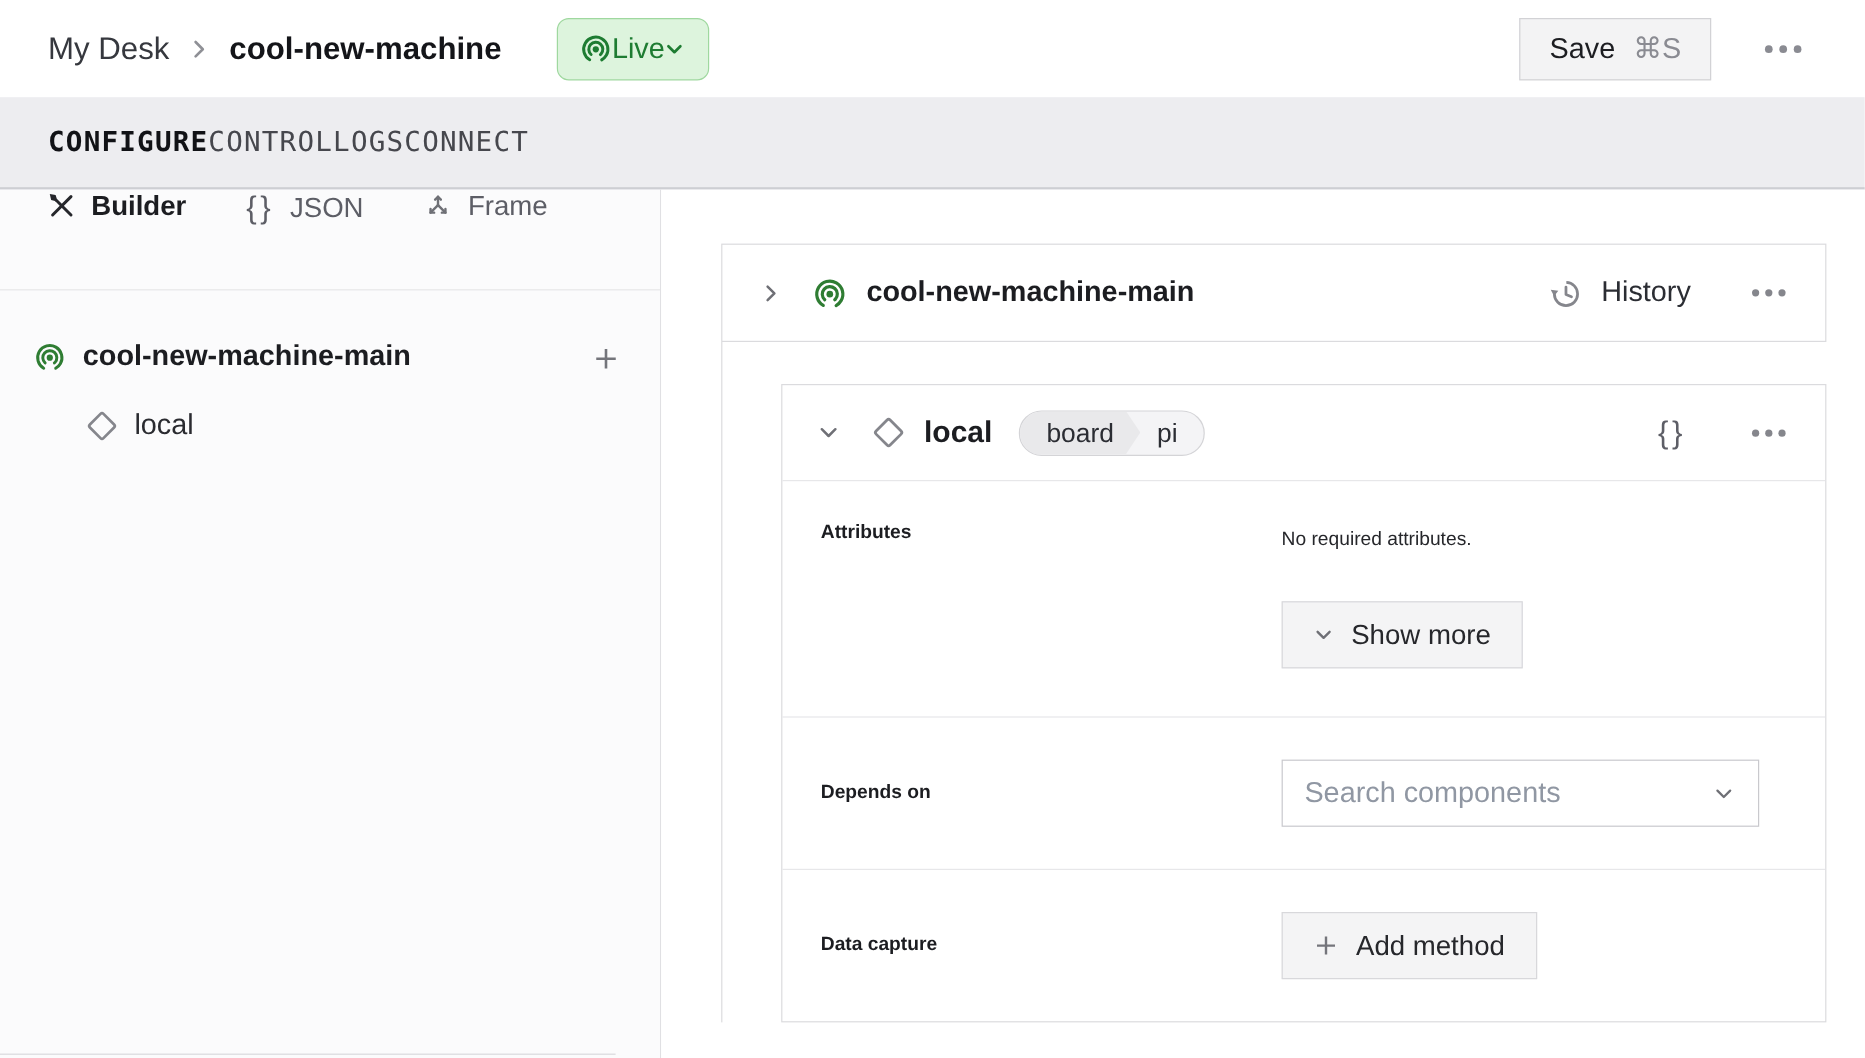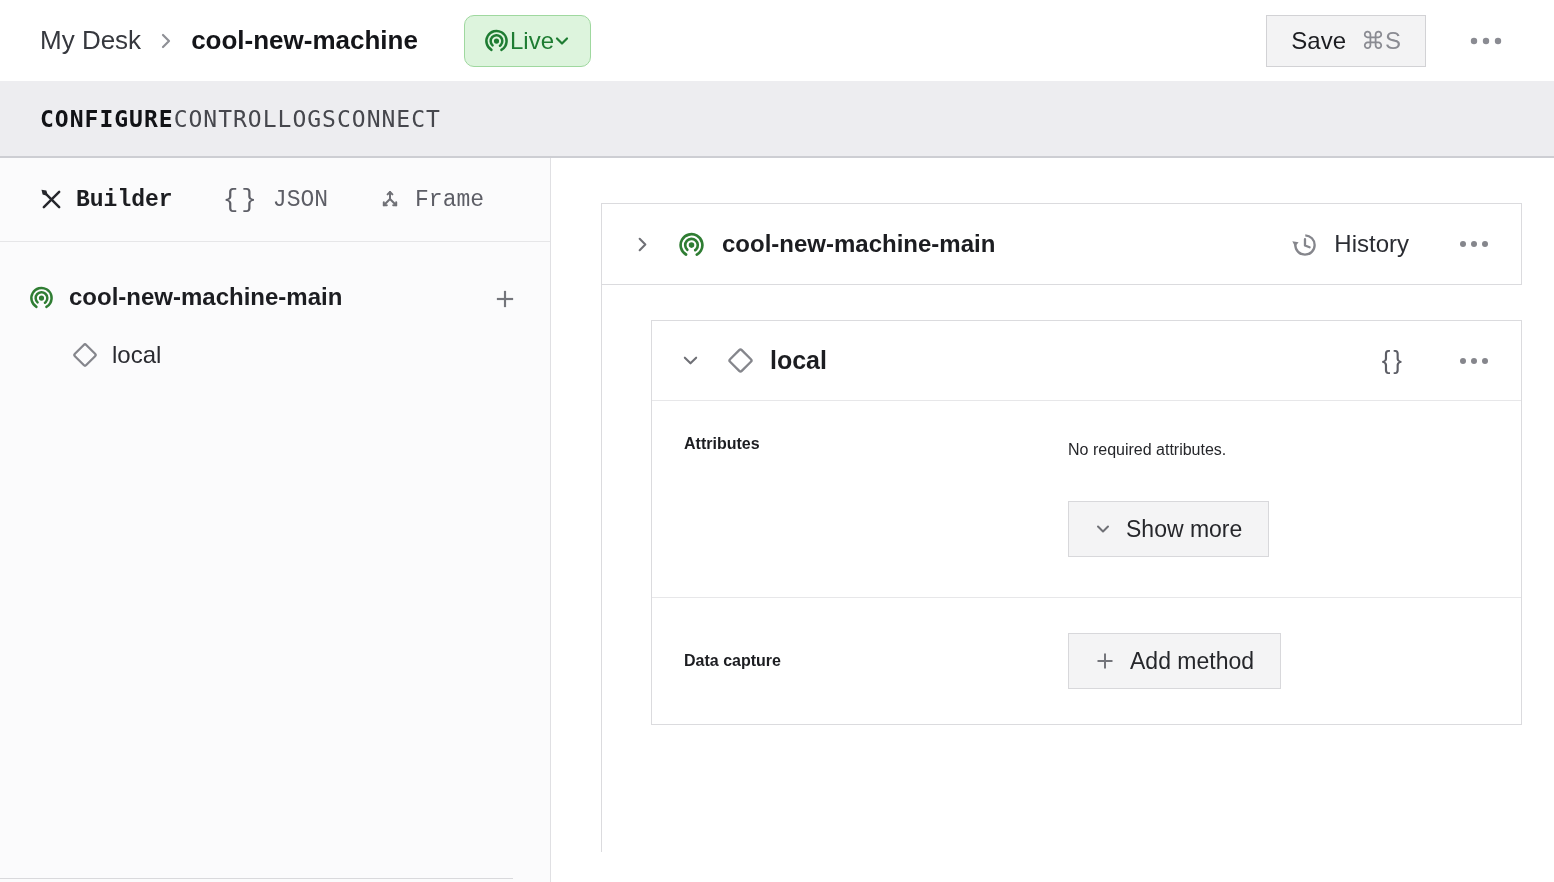--- a/index.html
+++ b/index.html
@@ -28,22 +28,22 @@
     font-family:"DejaVu Sans Mono", monospace; font-size:23px; letter-spacing:1px; }
   .tab { color:#46474d; cursor:pointer; }
   .tab.active { color:#111216; font-weight:700; }
 
   
   .content { display:flex; height:724px; }
 
   
   .sidebar { width:551px; background:#fbfbfc; border-right:1px solid #e0e0e3;
     position:relative; flex-shrink:0; }
-  .mode-row { height:84px; display:flex; align-items:center; padding-left:40px;
-    gap:50px; border-bottom:1px solid #e6e6e8;font-family:Liberation Mono, monospace; }
+  .mode-row { height:84px; display:flex; align-items:flex-start; padding-left:40px;
+    gap:50px; border-bottom:1px solid #e6e6e8; }
   .mode-tab { display:flex; align-items:center; gap:13px; font-size:23px;
     color:#5d5e66; cursor:pointer; }
   .mode-tab.active { color:#1c1d21; font-weight:700; }
   .braces-glyph { font-size:26px; font-weight:500; letter-spacing:3px; color:#5d5e66; }
   .tree { padding-top:26px; }
   .tree-row { height:58px; display:flex; align-items:center; position:relative; }
   .tree-row.root { padding-left:28px; }
   .tree-row.child { padding-left:70px; }
   .tree-label-root { margin-left:14px; font-size:24px; font-weight:700; color:#1c1d21; }
   .tree-label-child { margin-left:12px; font-size:24px; color:#2a2b30; }
@@ -259,20 +259,24 @@
           <svg width="17" height="17" viewBox="0 0 18 18">
               <polyline points="3,6 9,12 15,6" fill="none" stroke="#6f7076" stroke-width="2.2" stroke-linecap="round" stroke-linejoin="round"></polyline>
             </svg>
         </span>
         <span class="icon-gap">
           <svg width="31" height="31" viewBox="0 0 24 24">
               <rect x="5.6" y="5.6" width="12.8" height="12.8" rx="1.4" transform="rotate(45 12 12)" fill="none" stroke="#85868c" stroke-width="1.8"></rect>
             </svg>
         </span>
         <span class="comp-title">local</span>
+        <span class="model-badge">
+          <span class="seg-type">board</span>
+          <span class="seg-model">pi</span>
+        </span>
         <div class="spacer"></div>
         <div class="comp-braces-btn">
           <span class="braces-glyph">{}</span>
         </div>
         <div class="card-dots">
           <span>
             <svg width="30" height="8" viewBox="0 0 30 8">
                 <circle cx="4" cy="4" r="3" fill="#85868c"></circle>
                 <circle cx="15" cy="4" r="3" fill="#85868c"></circle>
                 <circle cx="26" cy="4" r="3" fill="#85868c"></circle>
@@ -291,20 +295,35 @@
             <span class="chev">
               <svg width="16" height="16" viewBox="0 0 16 16">
                   <polyline points="3,5.5 8,10.5 13,5.5" fill="none" stroke="#6f7076" stroke-width="2" stroke-linecap="round" stroke-linejoin="round"></polyline>
                 </svg>
             </span>
             <span>Show more</span>
           </div>
         </div>
       </div>
 
+      <div class="section sec-row-center">
+        <div class="section-label-col">
+          <span class="section-label">Depends on</span>
+        </div>
+        <div class="section-content">
+          <div class="select-box">
+            <span class="select-placeholder">Search components</span>
+            <span class="chev">
+              <svg width="17" height="17" viewBox="0 0 16 16">
+                  <polyline points="3,5.5 8,10.5 13,5.5" fill="none" stroke="#6f7076" stroke-width="1.8" stroke-linecap="round" stroke-linejoin="round"></polyline>
+                </svg>
+            </span>
+          </div>
+        </div>
+      </div>
 
       <div class="section sec-row-center">
         <div class="section-label-col">
           <span class="section-label">Data capture</span>
         </div>
         <div class="section-content">
           <div class="ghost-btn" style="margin-top:0;">
             <span>
               <svg width="20" height="20" viewBox="0 0 20 20">
                   <line x1="10" y1="2.5" x2="10" y2="17.5" stroke="#74757b" stroke-width="2"></line>

